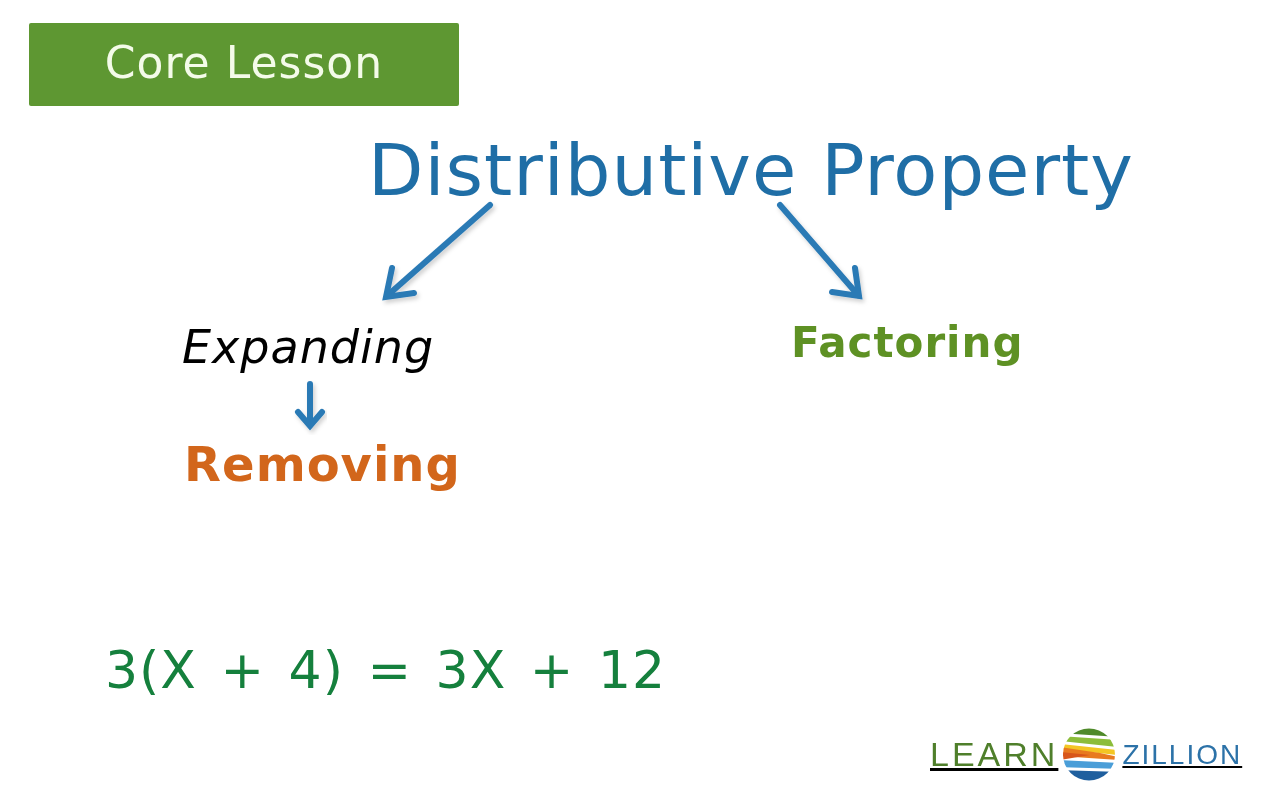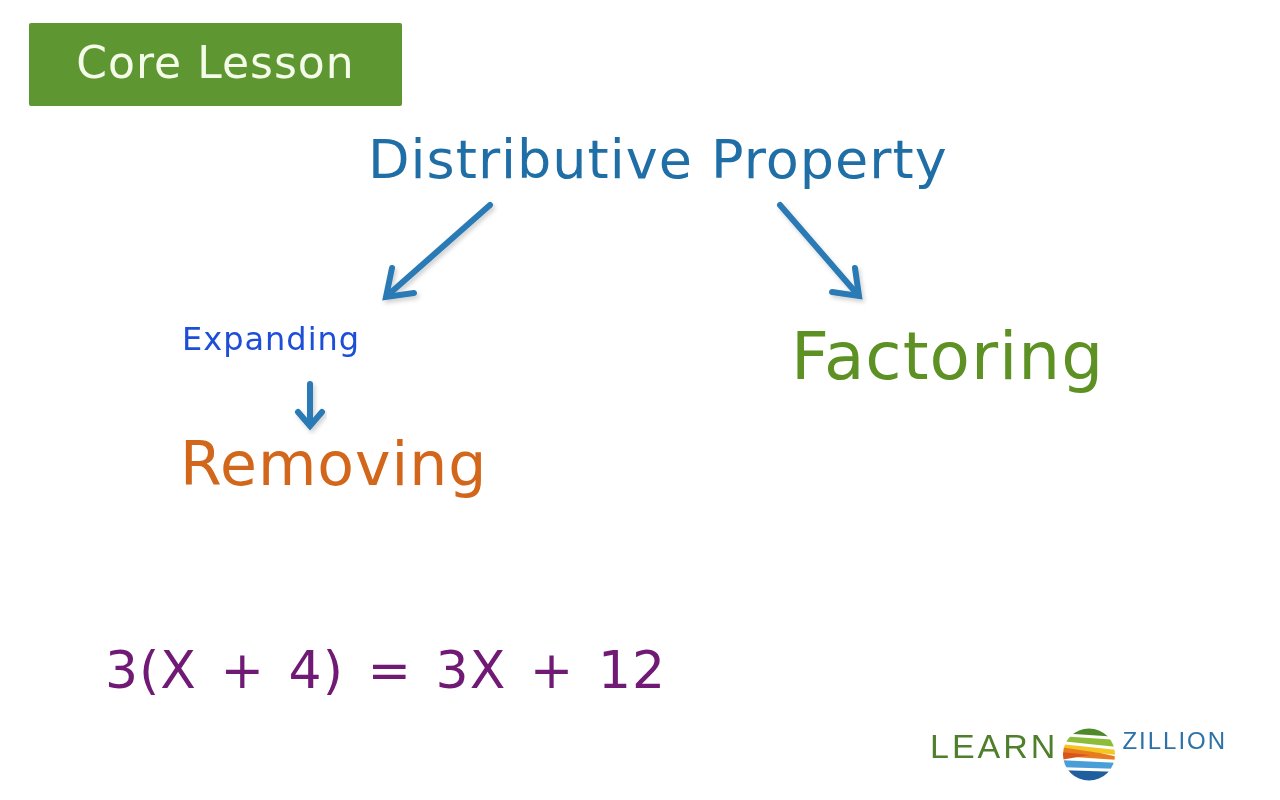--- a/index.html
+++ b/index.html
@@ -11,21 +11,21 @@
       width: 1280px;
       height: 800px;
       position: relative;
       overflow: hidden;
       font-family: "DejaVu Sans", sans-serif;
     }
     .badge {
       position: absolute;
       left: 29px;
       top: 23px;
-      width: 373px;
+      width: 430px;
       height: 83px;
       background: #5e9732;
       border-radius: 2px;
       display: flex;
       align-items: center;
       justify-content: center;
     }
     .badge-label {
       color: #f4fbe9;
       font-size: 44px;
@@ -35,78 +35,82 @@
     }
     .hand {
       position: absolute;
       font-family: "DejaVu Sans", sans-serif;
       white-space: nowrap;
       letter-spacing: 1px;
     }
     .title {
       left: 368px;
       top: 128px;
-      font-size: 54px;
+      font-size: 72px;
       color: #1f6ea6;
     }
     .expanding {
       left: 182px;
       top: 320px;
-      font-size: 32px;
-      color: #1d4ed8;
+      font-size: 46px;
+      color: #000000;
+      font-style: italic;
     }
     .factoring {
       left: 791px;
       top: 318px;
-      font-size: 66px;
+      font-size: 42px;
       color: #5e9124;
+      font-weight: bold;
     }
     .definition {
       left: 180px;
       top: 436px;
       width: 285px;
       text-align: center;
-      font-size: 60px;
+      font-size: 48px;
       line-height: 56px;
       color: #d2661b;
       white-space: normal;
+      font-weight: bold;
     }
     .definition span { display: block; }
     .equation {
       left: 105px;
       top: 640px;
       font-size: 52px;
-      color: #701a75;
+      color: #15803d;
       word-spacing: 6px;
     }
     svg.arrows {
       position: absolute;
       left: 0;
       top: 0;
       width: 1280px;
       height: 800px;
       pointer-events: none;
     }
     .logo {
       position: absolute;
       left: 930px;
       top: 727px;
       height: 55px;
       display: flex;
-      align-items: flex-start;
+      align-items: center;
+      text-decoration: underline;
     }
     .logo-learn {
       font-family: "Liberation Sans", sans-serif;
       font-size: 34px;
       color: #4f7f2b;
       letter-spacing: 3px;
     }
     .logo-zillion {
       font-family: "Liberation Sans", sans-serif;
-      font-size: 24px;
+      font-size: 28px;
       color: #2c72a8;
       letter-spacing: 2px;
     }
     .logo-sphere {
       width: 58px;
       height: 55px;
       margin: 0 4px 0 2px;
     }
   </style>
 </head>

